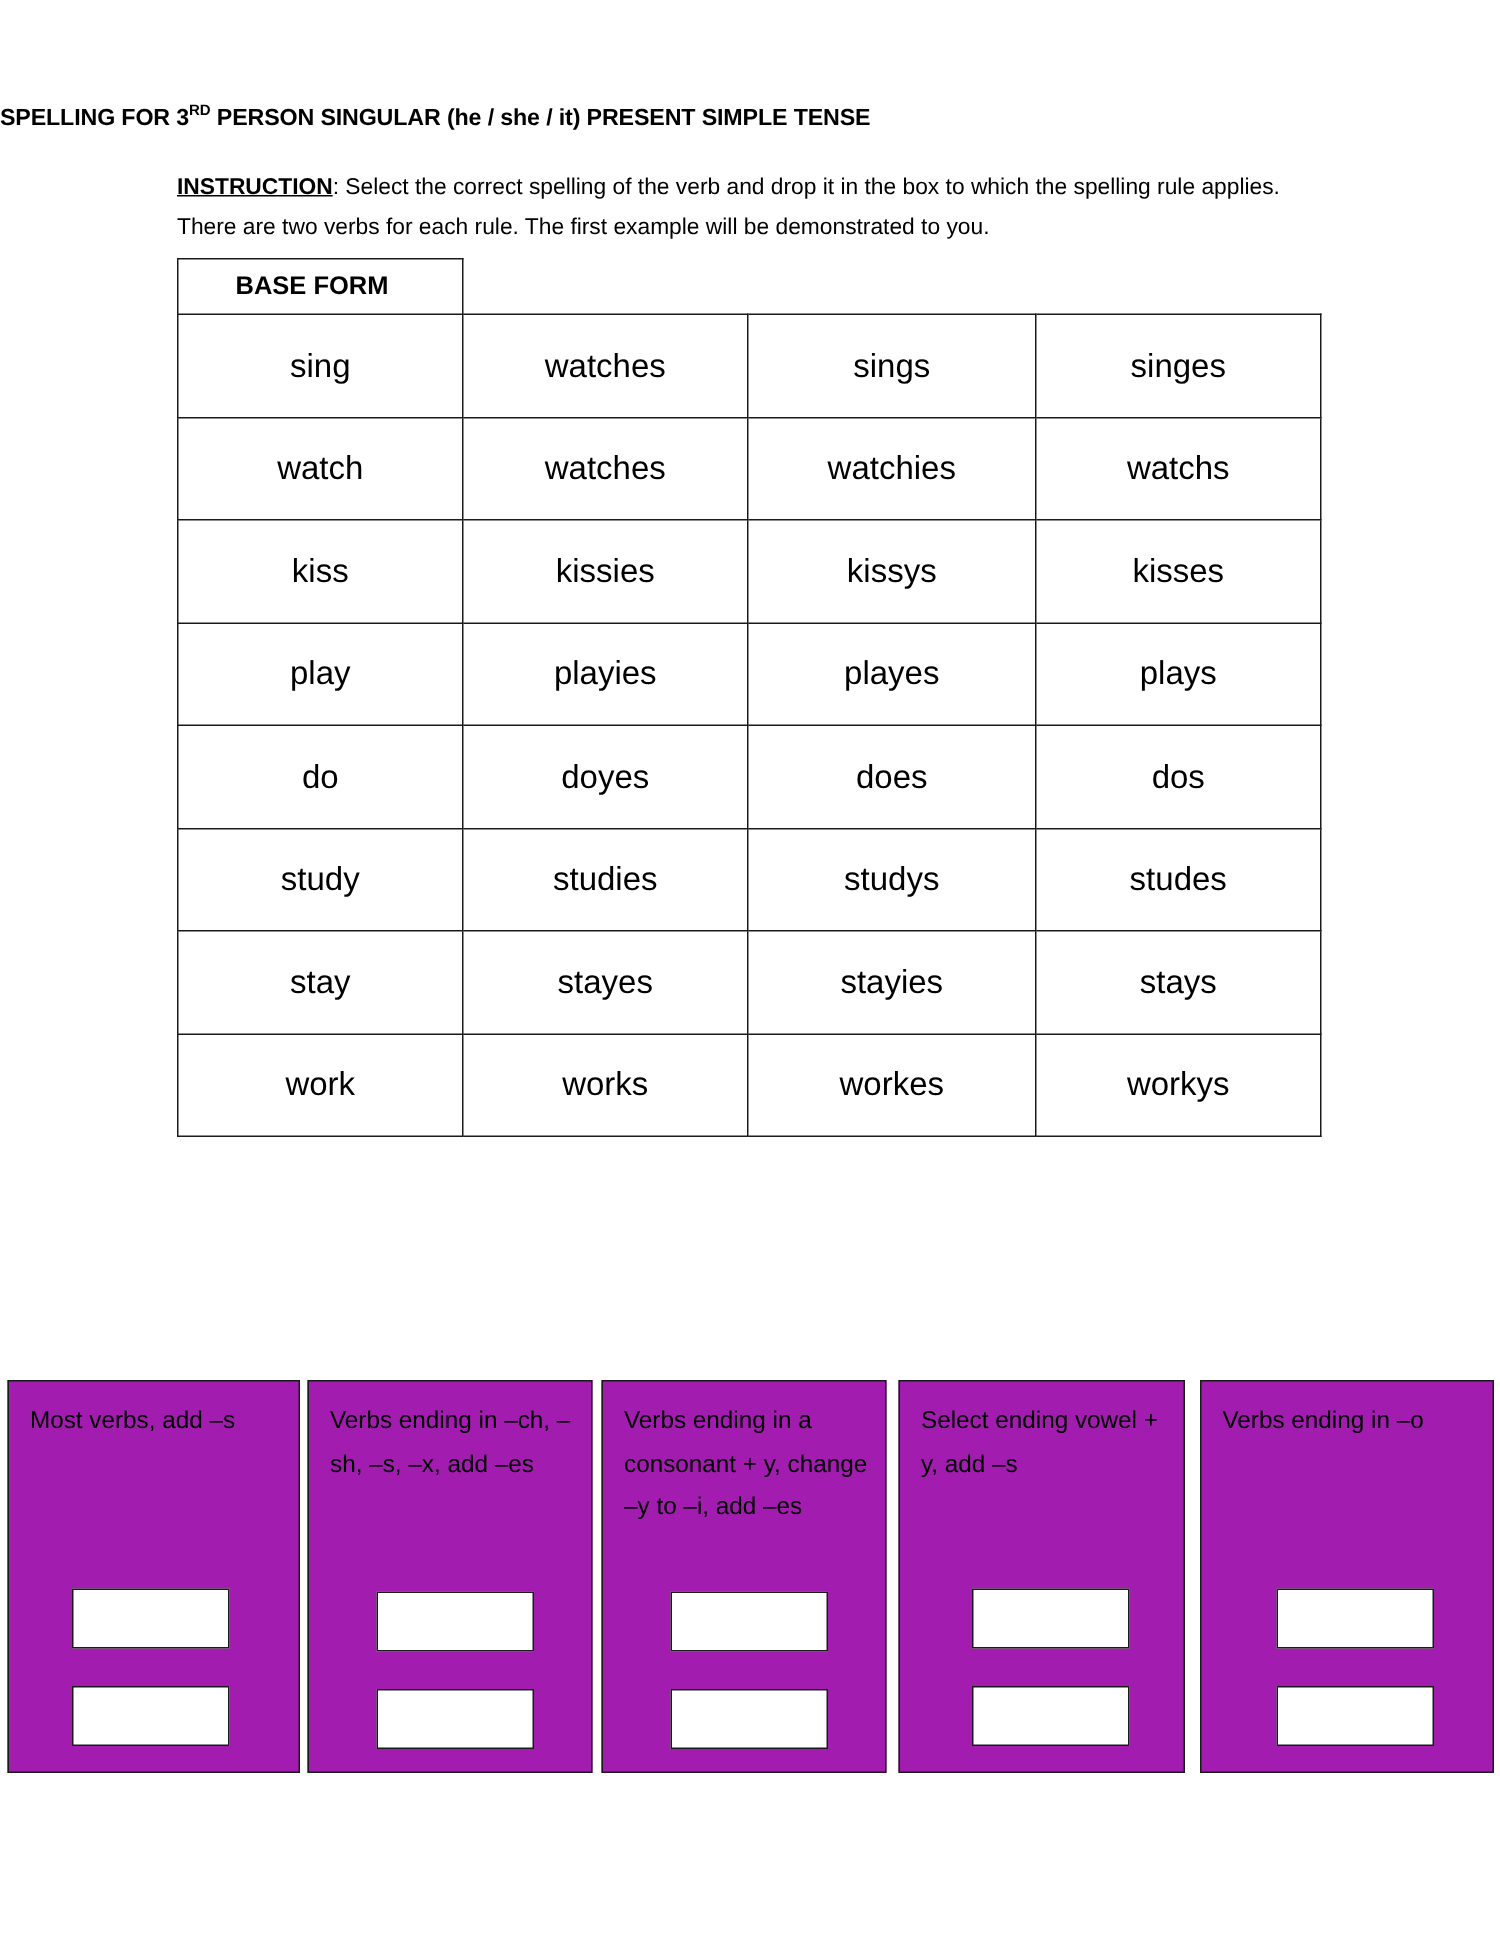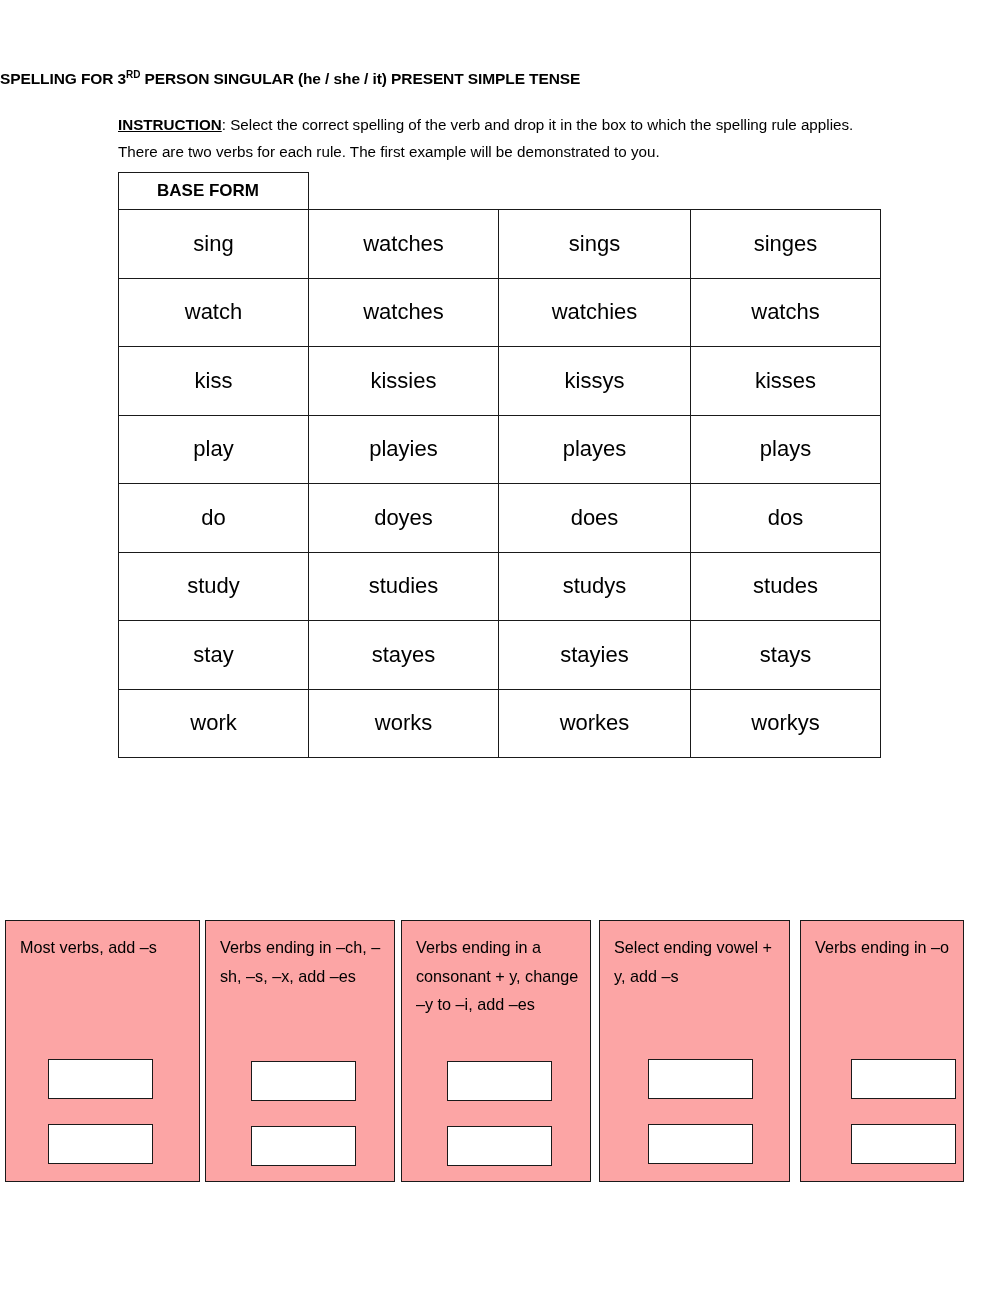--- a/index.html
+++ b/index.html
@@ -88,21 +88,21 @@
     top: 920px;
     width: 1000px;
     height: 264px;
   }
   .rule-box {
     position: absolute;
     top: 0;
     height: 262px;
     border: 1.6px solid #1a1a1a;
     box-sizing: border-box;
-    background: #fca5a5;
+    background: #a21caf;
   }
   .rule-box .rule-text {
     position: absolute;
     top: 12px;
     left: 14px;
     right: 8px;
     font-size: 16.2px;
     line-height: 28.5px;
   }
   .drop-slot {
@@ -111,21 +111,21 @@
     box-sizing: border-box;
     background: #ffffff;
     height: 40px;
   }
 
   
   .rb1 { left: 5px;   width: 195px; }
   .rb2 { left: 205px; width: 190px; }
   .rb3 { left: 401px; width: 190px; }
   .rb4 { left: 599px; width: 191px; }
-  .rb5 { left: 800px; width: 164px; }
+  .rb5 { left: 800px; width: 196px; }
 
   .rb1 .slot-a { left: 42px; top: 138px; width: 105px; }
   .rb1 .slot-b { left: 42px; top: 203px; width: 105px; }
 
   .rb2 .slot-a { left: 45px; top: 140px; width: 105px; }
   .rb2 .slot-b { left: 45px; top: 205px; width: 105px; }
 
   .rb3 .slot-a { left: 45px; top: 140px; width: 105px; }
   .rb3 .slot-b { left: 45px; top: 205px; width: 105px; }
 

